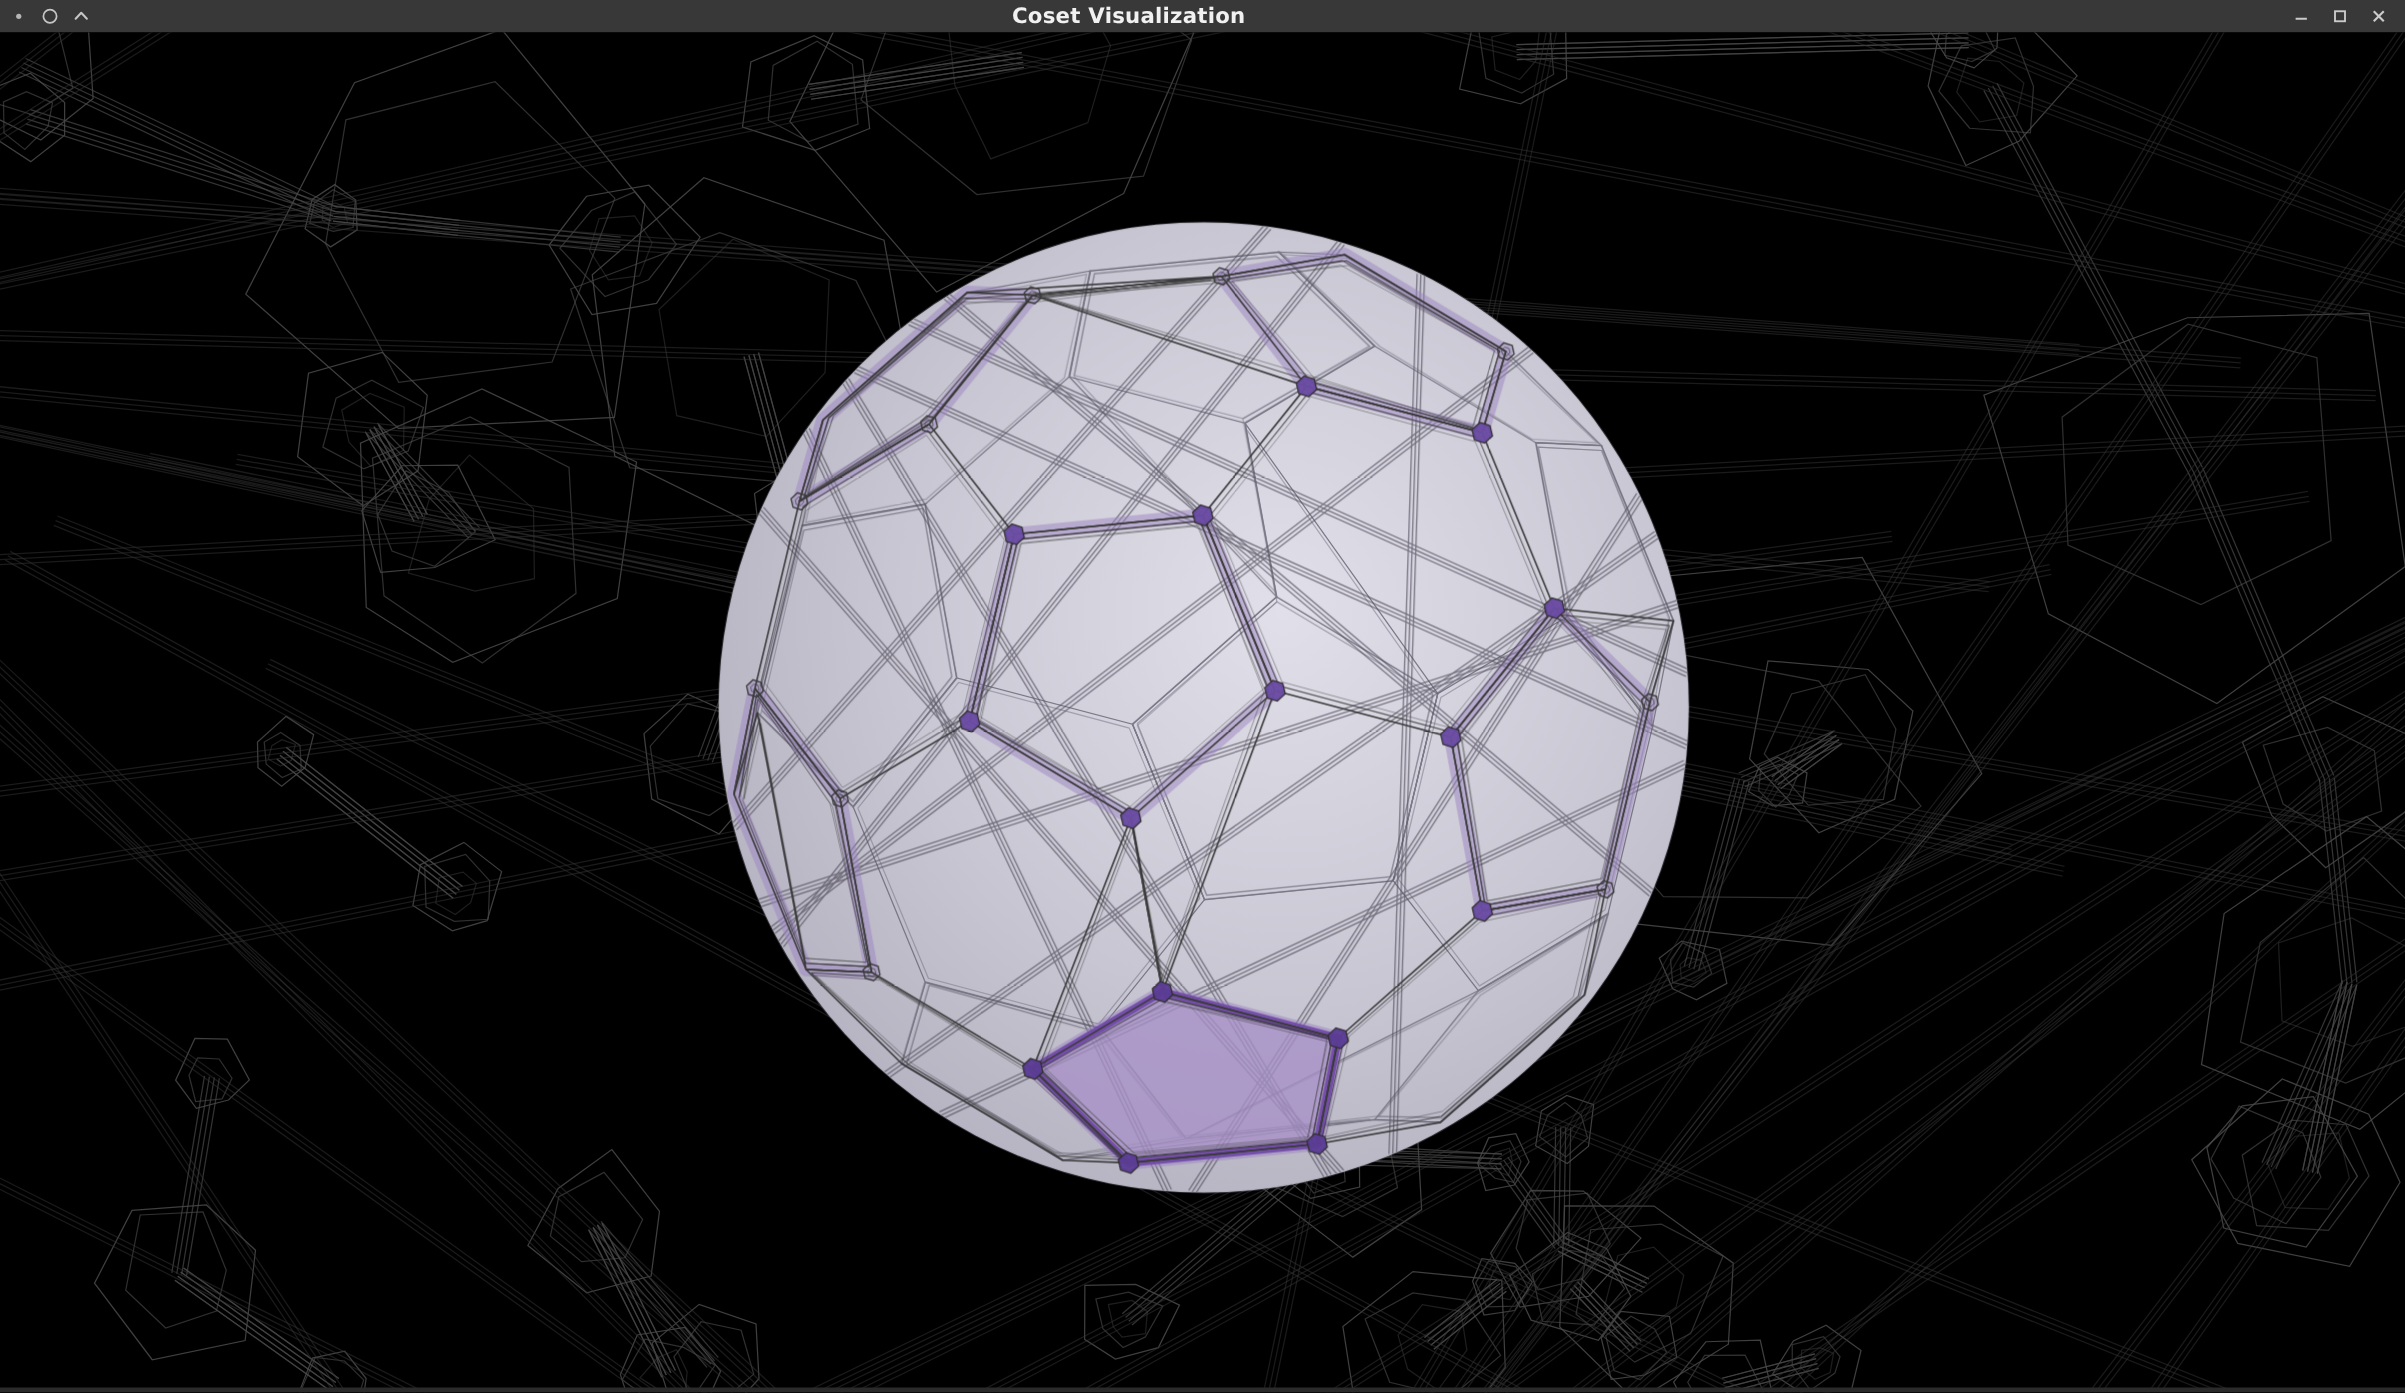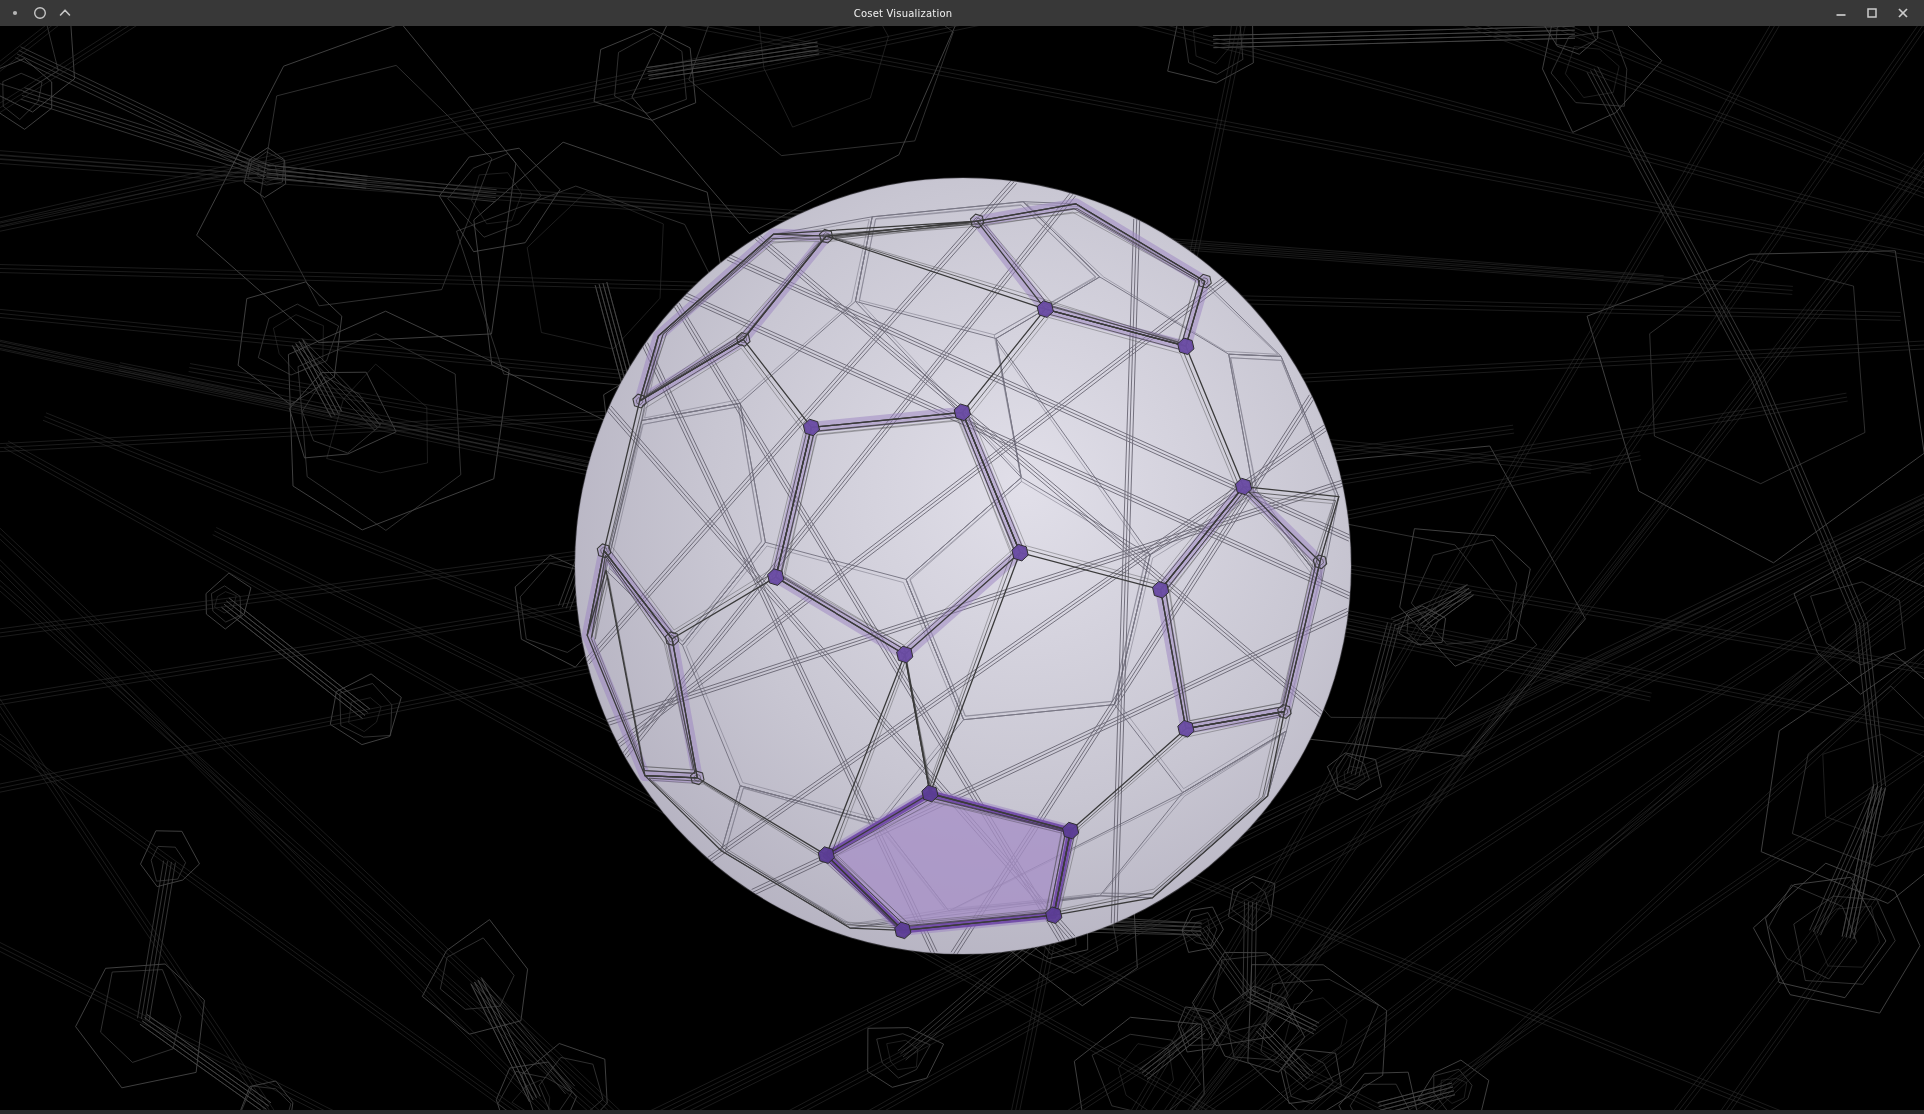--- a/index.html
+++ b/index.html
@@ -9,21 +9,21 @@
 
   
   .titlebar { flex:0 0 26px; height:26px; background:#383838; position:relative;
               display:flex; align-items:center; }
   .tb-left { display:flex; align-items:center; gap:11px; padding-left:8px; z-index:2; }
   .tb-icon { width:14px; height:14px; display:flex; align-items:center; justify-content:center;
              cursor:pointer; }
   .tb-icon svg { display:block; }
   .tb-title { position:absolute; left:0; right:118px; top:0; bottom:0;
               display:flex; align-items:center; justify-content:center;
-              color:#f1f1f1; font-weight:normal; font-size:10px; letter-spacing:.2px;
+              color:#f1f1f1; font-weight:bold; font-size:17px; letter-spacing:.2px;
               pointer-events:none; }
   .tb-right { margin-left:auto; display:flex; align-items:center; gap:15px;
               padding-right:13px; z-index:2; }
   .tb-btn { width:16px; height:16px; display:flex; align-items:center; justify-content:center;
             cursor:pointer; }
 
   
   .viewport { position:relative; flex:1; background:#000; }
   #scene { display:block; width:1924px; height:1088px; }
   .bottom-strip { position:absolute; left:0; right:0; bottom:0; height:4px; background:#2a2a2a; }

